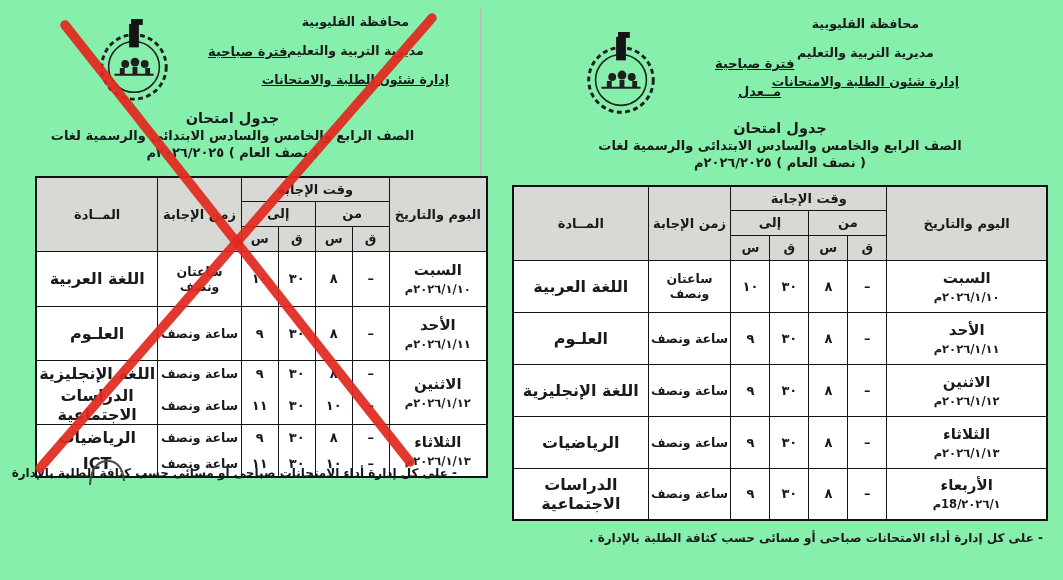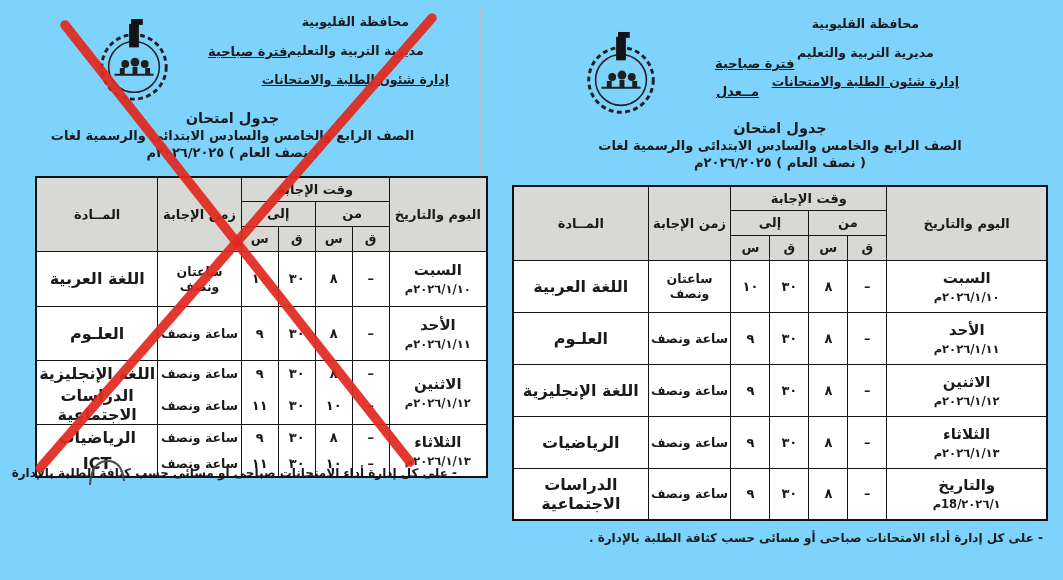--- a/index.html
+++ b/index.html
@@ -2,21 +2,21 @@
 <html lang="ar" style="--ink: #1a1a1a; --hdr-bg: #d8d8d4; --red-x: #e12a20; --red-title: #c93732;"><head>
 <meta charset="utf-8">
 <style>
   * { margin:0; padding:0; box-sizing:border-box; }
   body {
     font-family:"DejaVu Sans","Liberation Sans",sans-serif;
     background:#e9e9e7;
   }
   .canvas {
     position:relative; width:1063px; height:580px;
-    background:#7dd3fc; overflow:hidden; color:var(--ink);
+    background:#86efac; overflow:hidden; color:var(--ink);
   }
   .page { position:absolute; top:0; height:580px; }
   .page-left  { left:0;  width:497px; }
   .page-right { left:497px; width:566px; }
 
   .page-edge { position:absolute; left:480px; top:8px; width:2px; height:425px;
                background:#bdbdb9; }
 
   
   .org { position:absolute; text-align:center; direction:rtl;
@@ -24,21 +24,21 @@
   .org div { margin-bottom:14px; white-space:nowrap; }
   .org div:last-child { text-decoration:underline; }
   .page-left  .org { top:14px; right:48px; }
   .page-right .org { top:16px; right:104px; }
 
   .period { position:absolute; direction:rtl; font-weight:bold; font-size:13px;
             text-decoration:underline; white-space:nowrap; }
   .page-left  .period { top:44px; left:208px; }
   .page-right .period { top:56px; left:218px; }
   .modified { position:absolute; direction:rtl; font-weight:bold; font-size:13px;
-              text-decoration:underline; top:84px; left:219px; white-space:nowrap;text-align:right; }
+              text-decoration:underline; top:84px; left:241px; white-space:nowrap;text-align:right; }
 
   .logo { position:absolute; }
   .page-left  .logo { left:93px; top:18px; }
   .page-right .logo { left:82px; top:31px; }
 
   .banner { position:absolute; top:5px; left:128px; direction:rtl;
             color:var(--red-title); font-size:27px; font-weight:bold;
             word-spacing:16px; white-space:nowrap; }
 
   .titles { position:absolute; text-align:center; direction:rtl; font-weight:bold; }
@@ -331,21 +331,21 @@
             </td>
             <td class="num">–</td>
             <td class="num">٨</td>
             <td class="num">٣٠</td>
             <td class="num">٩</td>
             <td class="dur">ساعة ونصف</td>
             <td class="subj">الرياضيات</td>
           </tr>
           <tr class="">
             <td rowspan="1" class="daycell">
-              <div class="day">والتاريخ</div>
+              <div class="day">الأربعاء</div>
               <div class="date">٢٠٢٦/١/18م</div>
             </td>
             <td class="num">–</td>
             <td class="num">٨</td>
             <td class="num">٣٠</td>
             <td class="num">٩</td>
             <td class="dur">ساعة ونصف</td>
             <td class="subj">الدراسات الاجتماعية</td>
           </tr>
         </tbody>

